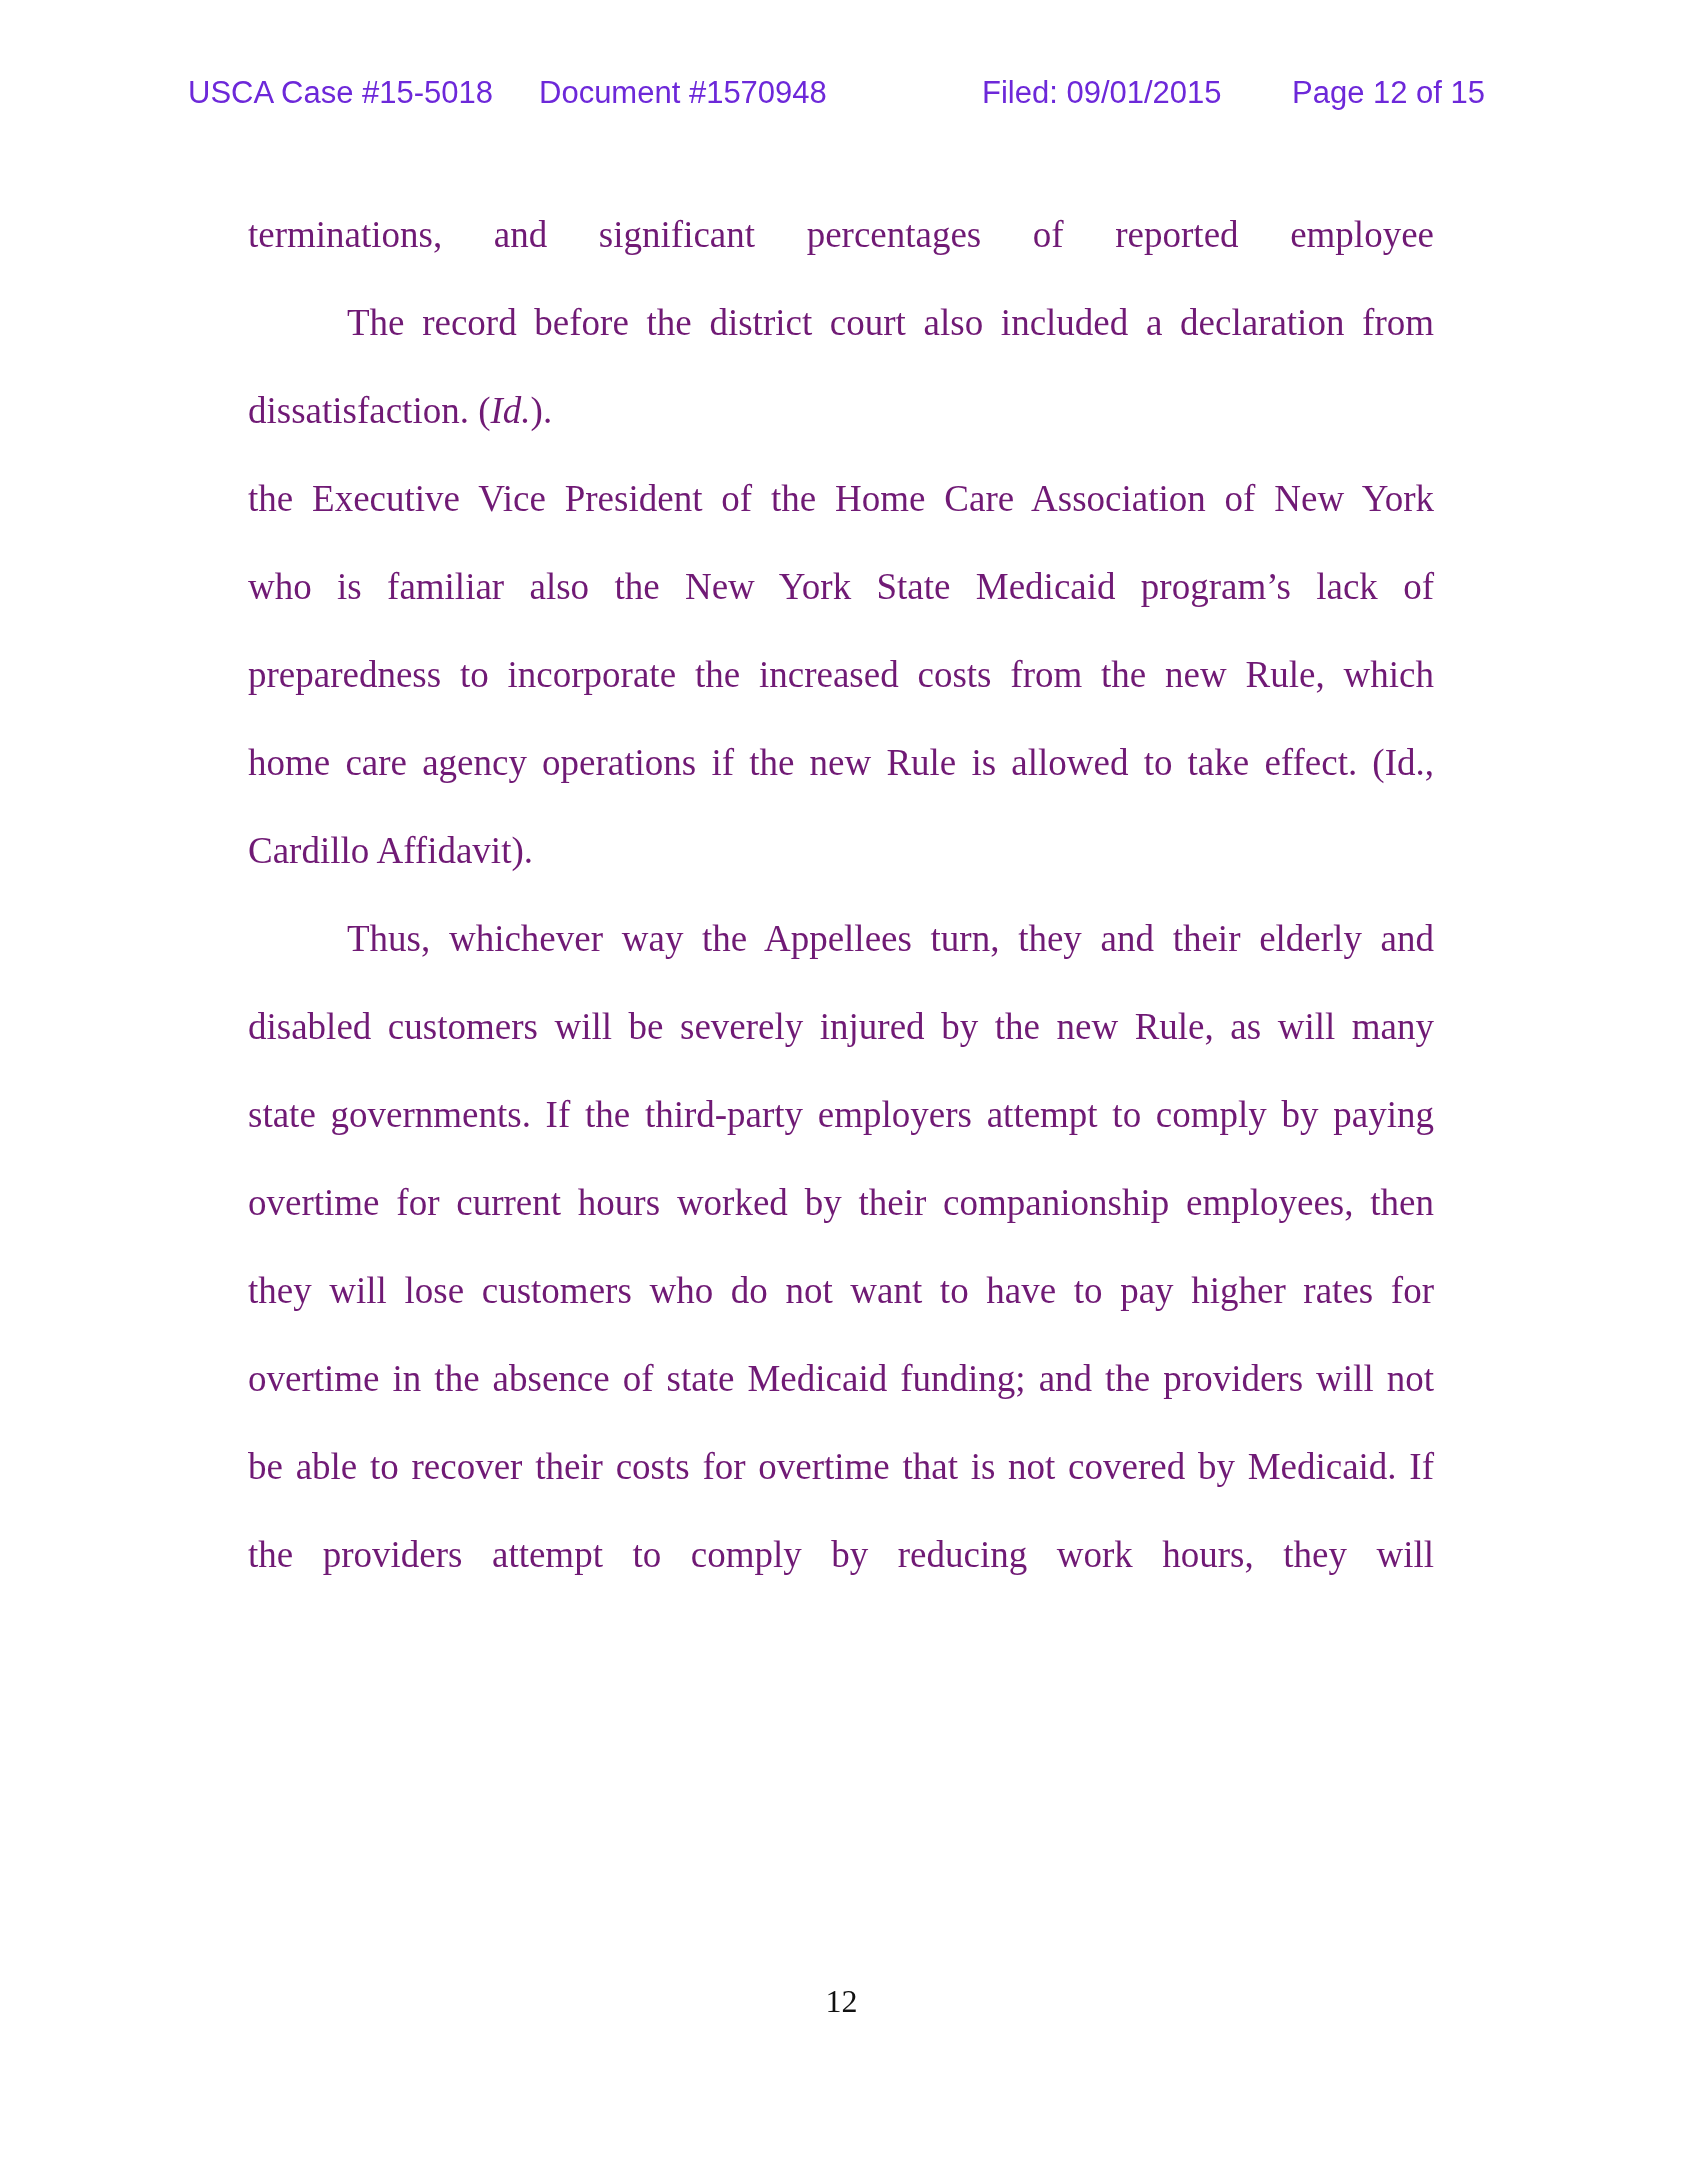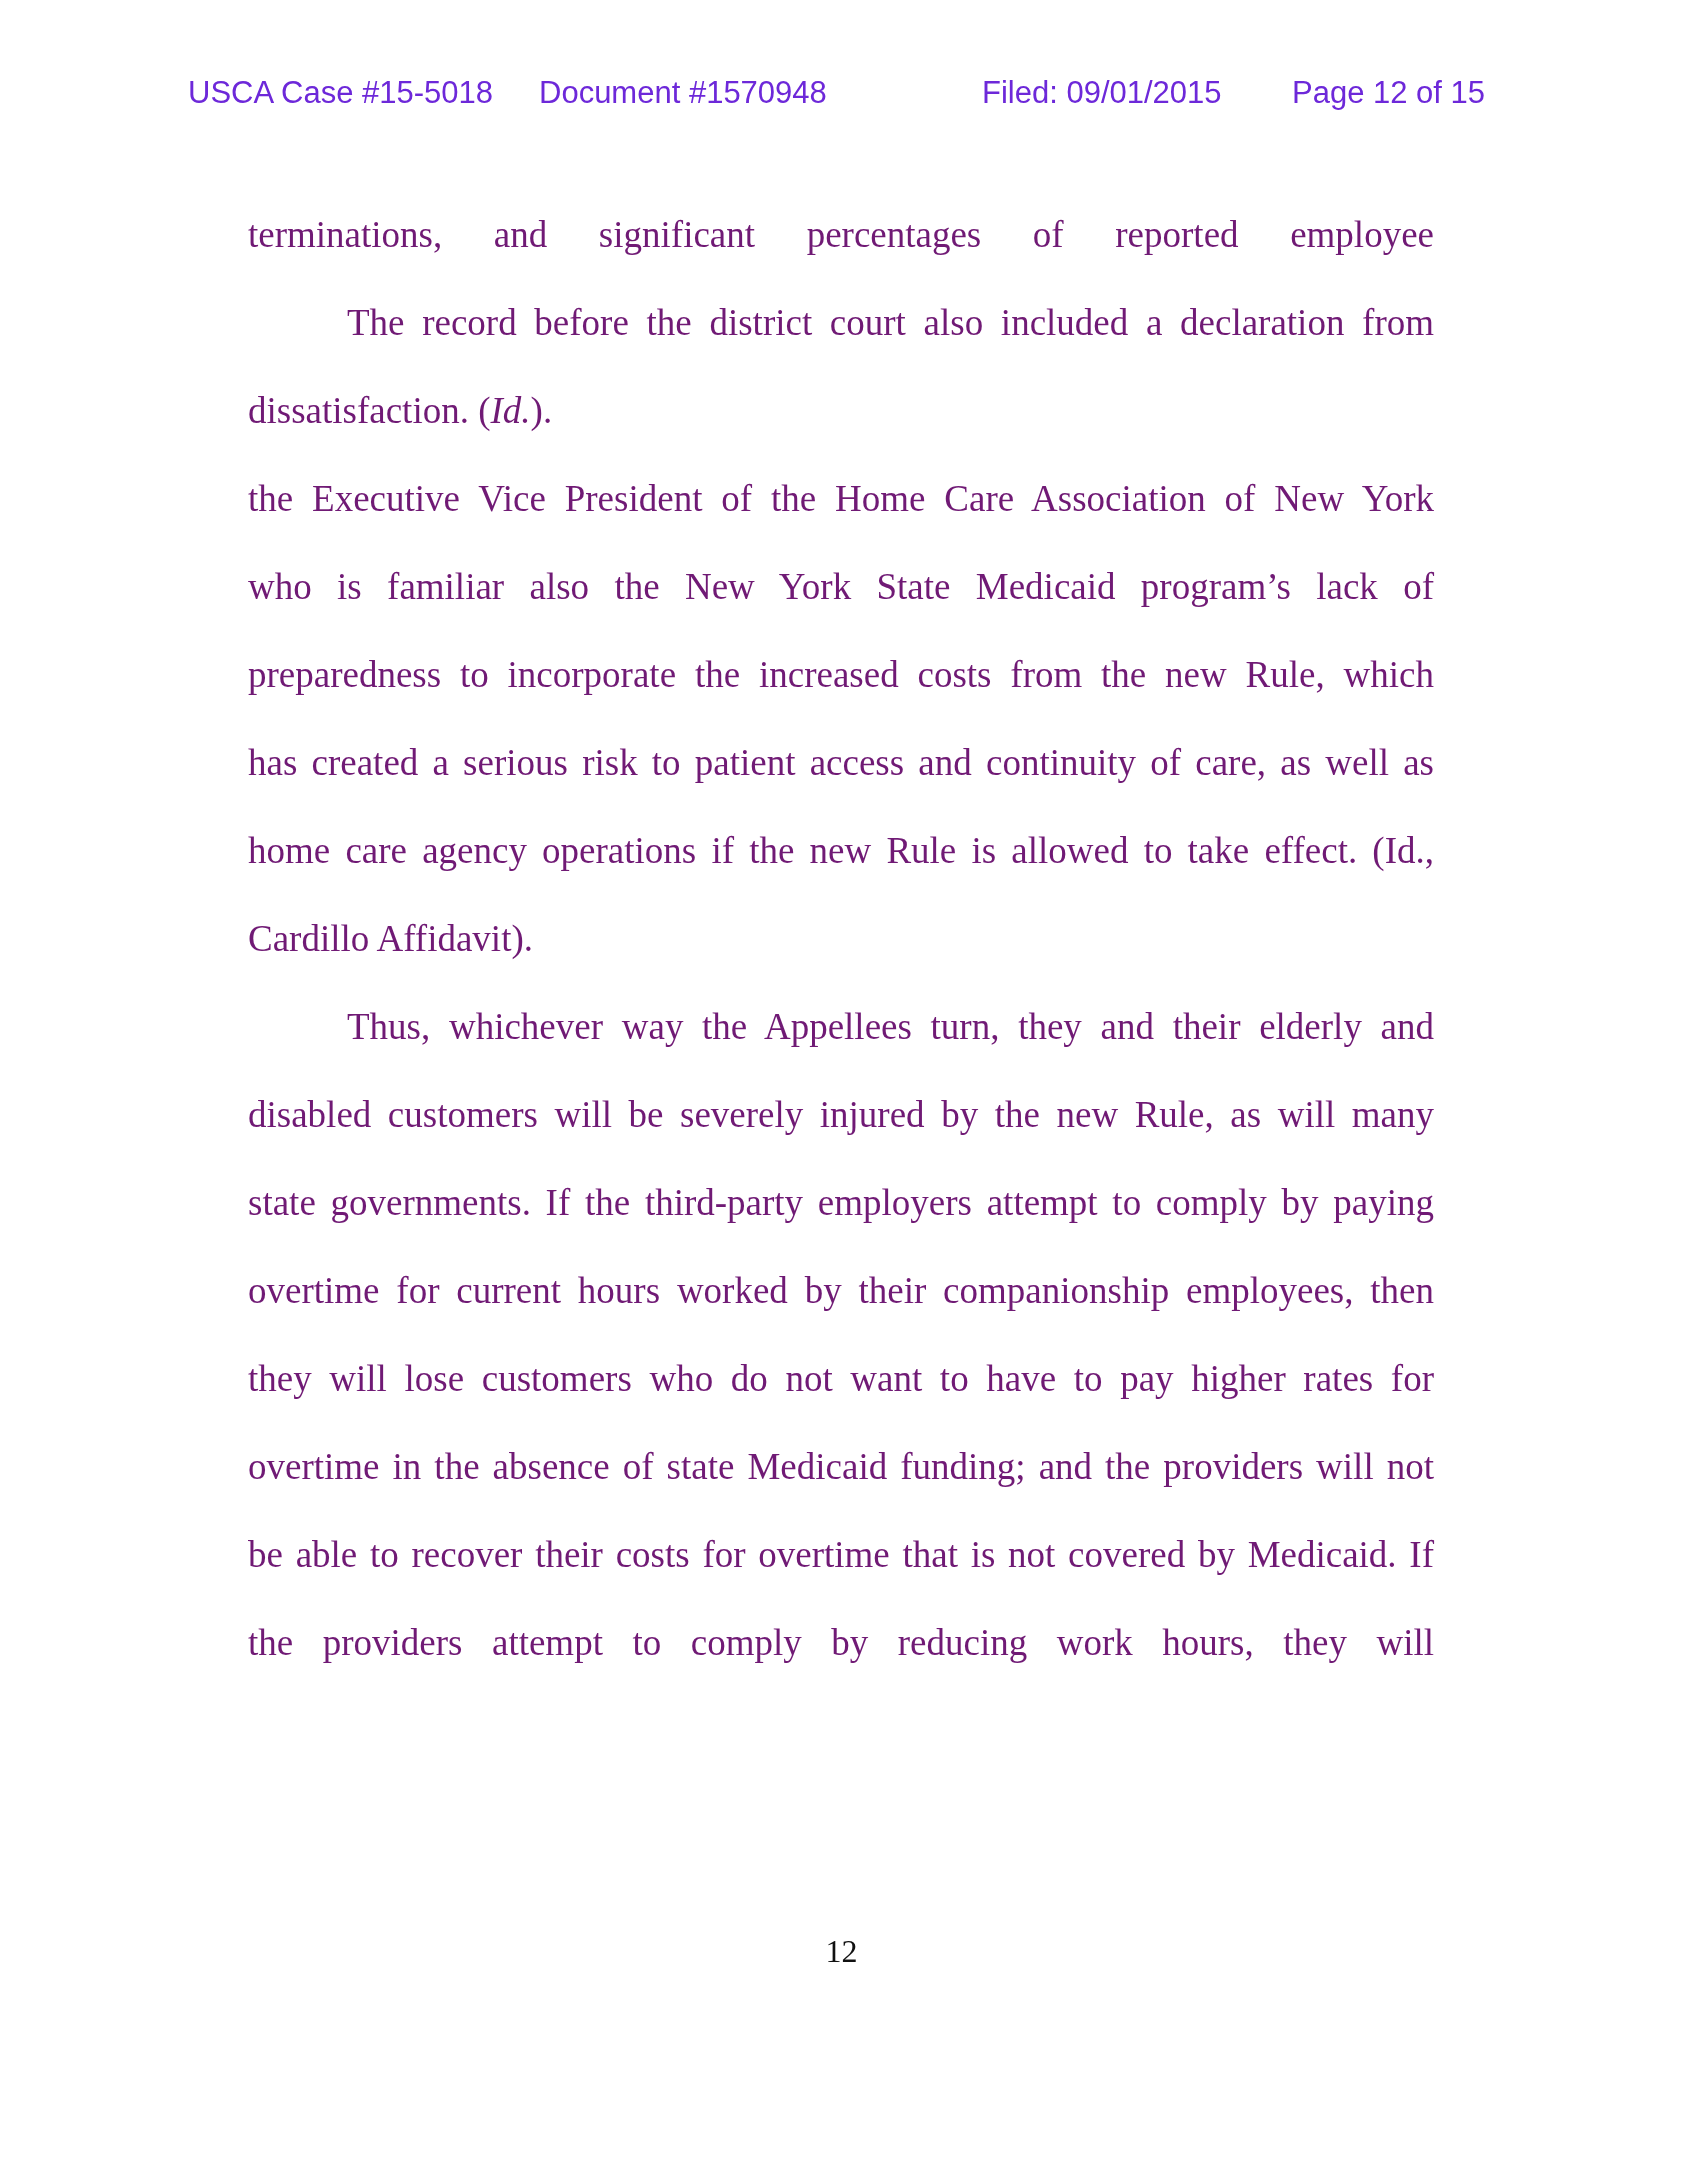--- a/index.html
+++ b/index.html
@@ -14,41 +14,40 @@
     font-family: "Liberation Serif", serif;
     font-size: 37px; color: #701a75; line-height: 88px;
   }
   .line {
     display: block; height: 88px; white-space: nowrap;
     text-align: justify; text-align-last: justify;
   }
   .line.last { text-align-last: left; }
   .line.indent { padding-left: 99px; }
   .page-num {
-    position: absolute; top: 1931px; left: 0; width: 1683px; text-align: center;
+    position: absolute; top: 1981px; left: 0; width: 1683px; text-align: center;
     font-family: "Liberation Serif", serif; font-size: 32px; color: #111111; line-height: 40px;
   }
   em { font-style: italic; }
 </style>
 </head>
 <body>
 
 <div class="hdr" style="left:188px;">USCA Case #15-5018</div>
 <div class="hdr" style="left:539px;">Document #1570948</div>
 <div class="hdr" style="left:982px;">Filed: 09/01/2015</div>
 <div class="hdr" style="left:1292px;">Page 12 of 15</div>
 
 <div class="body-text">
   <span class="line">terminations, and significant percentages of reported employee</span>
   <span class="line indent">The record before the district court also included a declaration from</span>
   <span class="line last"><span>dissatisfaction. (</span><em>Id.</em><span>).</span></span>
   <span class="line">the Executive Vice President of the Home Care Association of New York</span>
   <span class="line">who is familiar also the New York State Medicaid program’s lack of</span>
   <span class="line">preparedness to incorporate the increased costs from the new Rule, which</span>
-  <span class="line">has created a serious risk to patient access and continuity of care, as well as</span>
   <span class="line">home care agency operations if the new Rule is allowed to take effect. (Id.,</span>
   <span class="line last">Cardillo Affidavit).</span>
   <span class="line indent">Thus, whichever way the Appellees turn, they and their elderly and</span>
   <span class="line">disabled customers will be severely injured by the new Rule, as will many</span>
   <span class="line">state governments.  If the third-party employers attempt to comply by paying</span>
   <span class="line">overtime for current hours worked by their companionship employees, then</span>
   <span class="line">they will lose customers who do not want to have to pay higher rates for</span>
   <span class="line">overtime in the absence of state Medicaid funding; and the providers will not</span>
   <span class="line">be able to recover their costs for overtime that is not covered by Medicaid. If</span>
   <span class="line">the providers attempt to comply by reducing work hours, they will</span>

